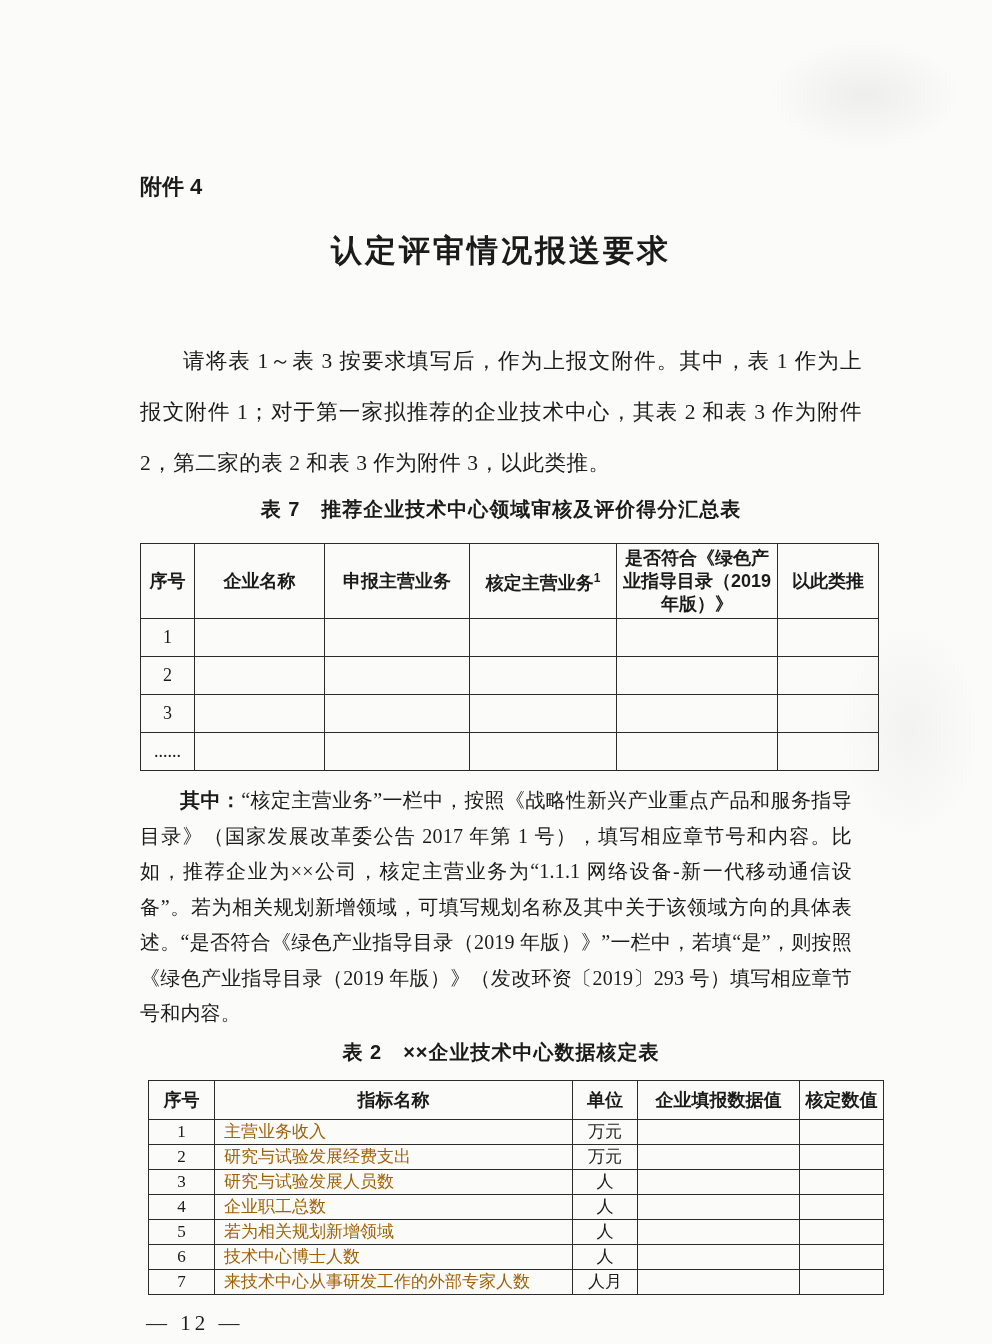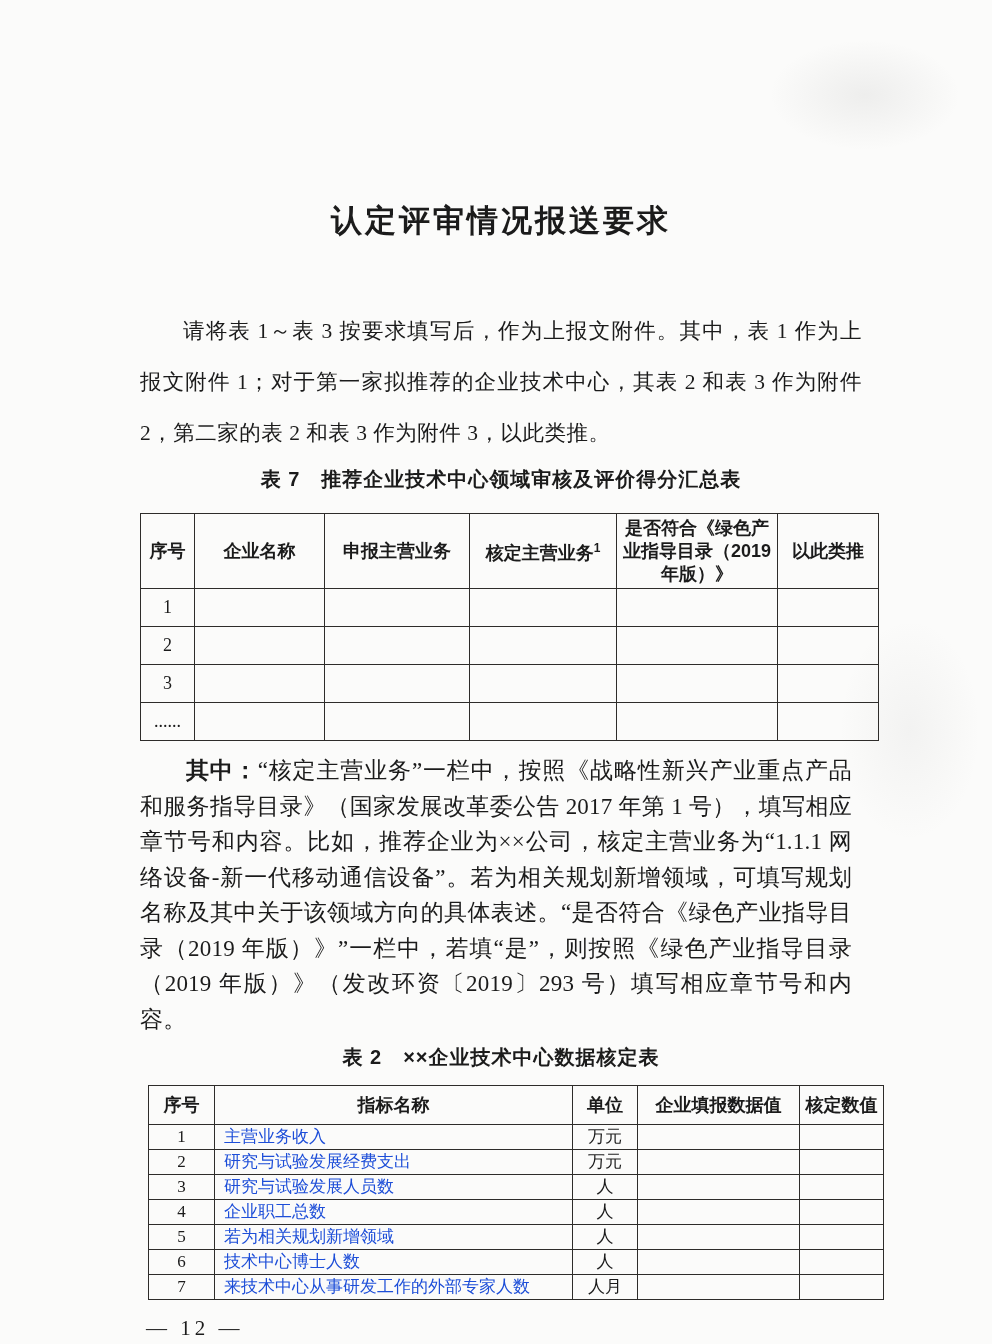--- a/index.html
+++ b/index.html
@@ -28,36 +28,37 @@
   .t2{width:735px;margin-top:14px;margin-left:8px;}
   th,td{border:1.5px solid #2e2c2a;padding:0 4px;overflow:hidden;}
   th{font-family:"Liberation Sans","DejaVu Sans",sans-serif;
      font-weight:bold;text-align:center;margin-top:12px;}
   .t1 th{height:74px;font-size:18px;line-height:23px;}
   .t1 td{height:37px;font-size:18px;}
   .t1 td.num{text-align:center;}
   .t2 th{height:38px;font-size:18px;}
   .t2 td{height:24px;font-size:17px;line-height:20px;}
   .t2 td.num,.t2 td.unit{text-align:center;}
-  .t2 td.name{text-align:left;padding-left:9px;color:#1d4ed8;}
-  .note{margin:12px 10px 0 0;font-size:23px;line-height:35.5px;
+  .t2 td.name{text-align:left;padding-left:9px;color:#a16207;}
+  .note{margin:12px 10px 0 0;font-size:20px;line-height:35.5px;
     text-align:justify;text-indent:2em;letter-spacing:.2px;}
   .note b{font-family:"Liberation Sans","DejaVu Sans",sans-serif;font-weight:bold;}
   .pagenum{margin:16px 0 0 6px;font-size:21px;letter-spacing:4px;}
   sup{font-size:12px;}
 </style>
 </head>
 <body>
 
 <div class="page">
   <div class="artifact a1"></div>
   <div class="artifact a2"></div>
 
   <div class="content">
 
+    <div class="attachment">附件 4</div>
 
     <h1 class="title">认定评审情况报送要求</h1>
 
     <p class="intro">请将表 1～表 3 按要求填写后，作为上报文附件。其中，表 1 作为上报文附件 1；对于第一家拟推荐的企业技术中心，其表 2 和表 3 作为附件 2，第二家的表 2 和表 3 作为附件 3，以此类推。</p>
 
     <div class="tcaption">表 7　推荐企业技术中心领域审核及评价得分汇总表</div>
 
     <table class="t1">
       <colgroup>
         <col style="width:54px">

